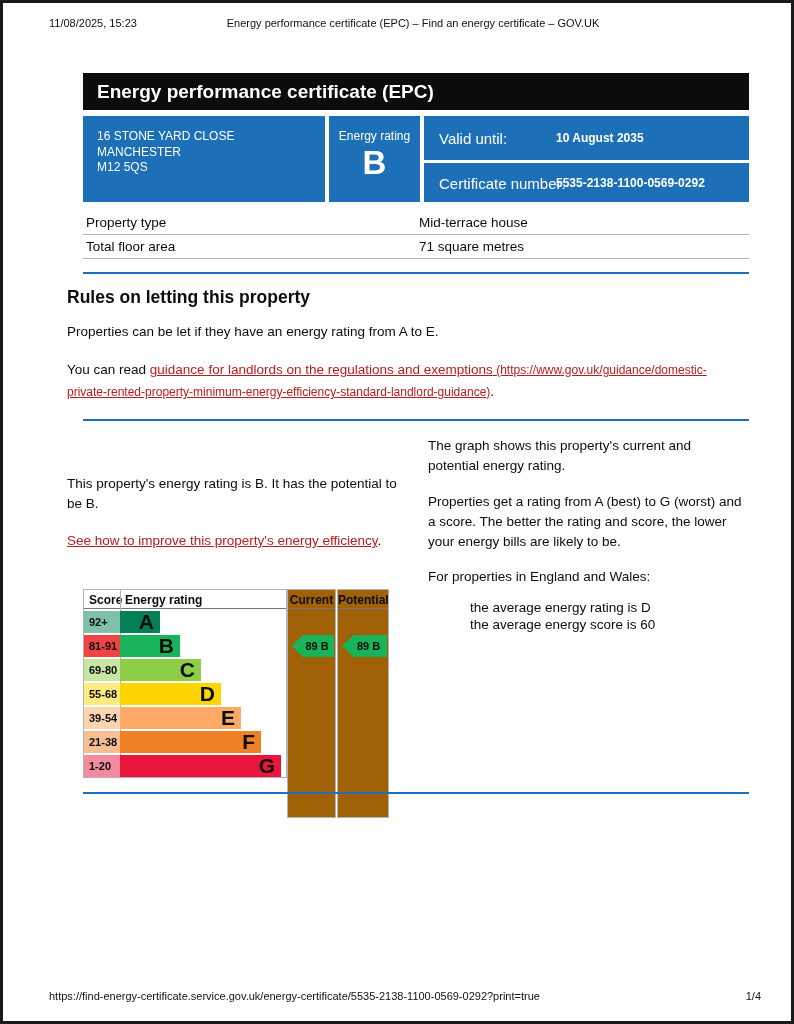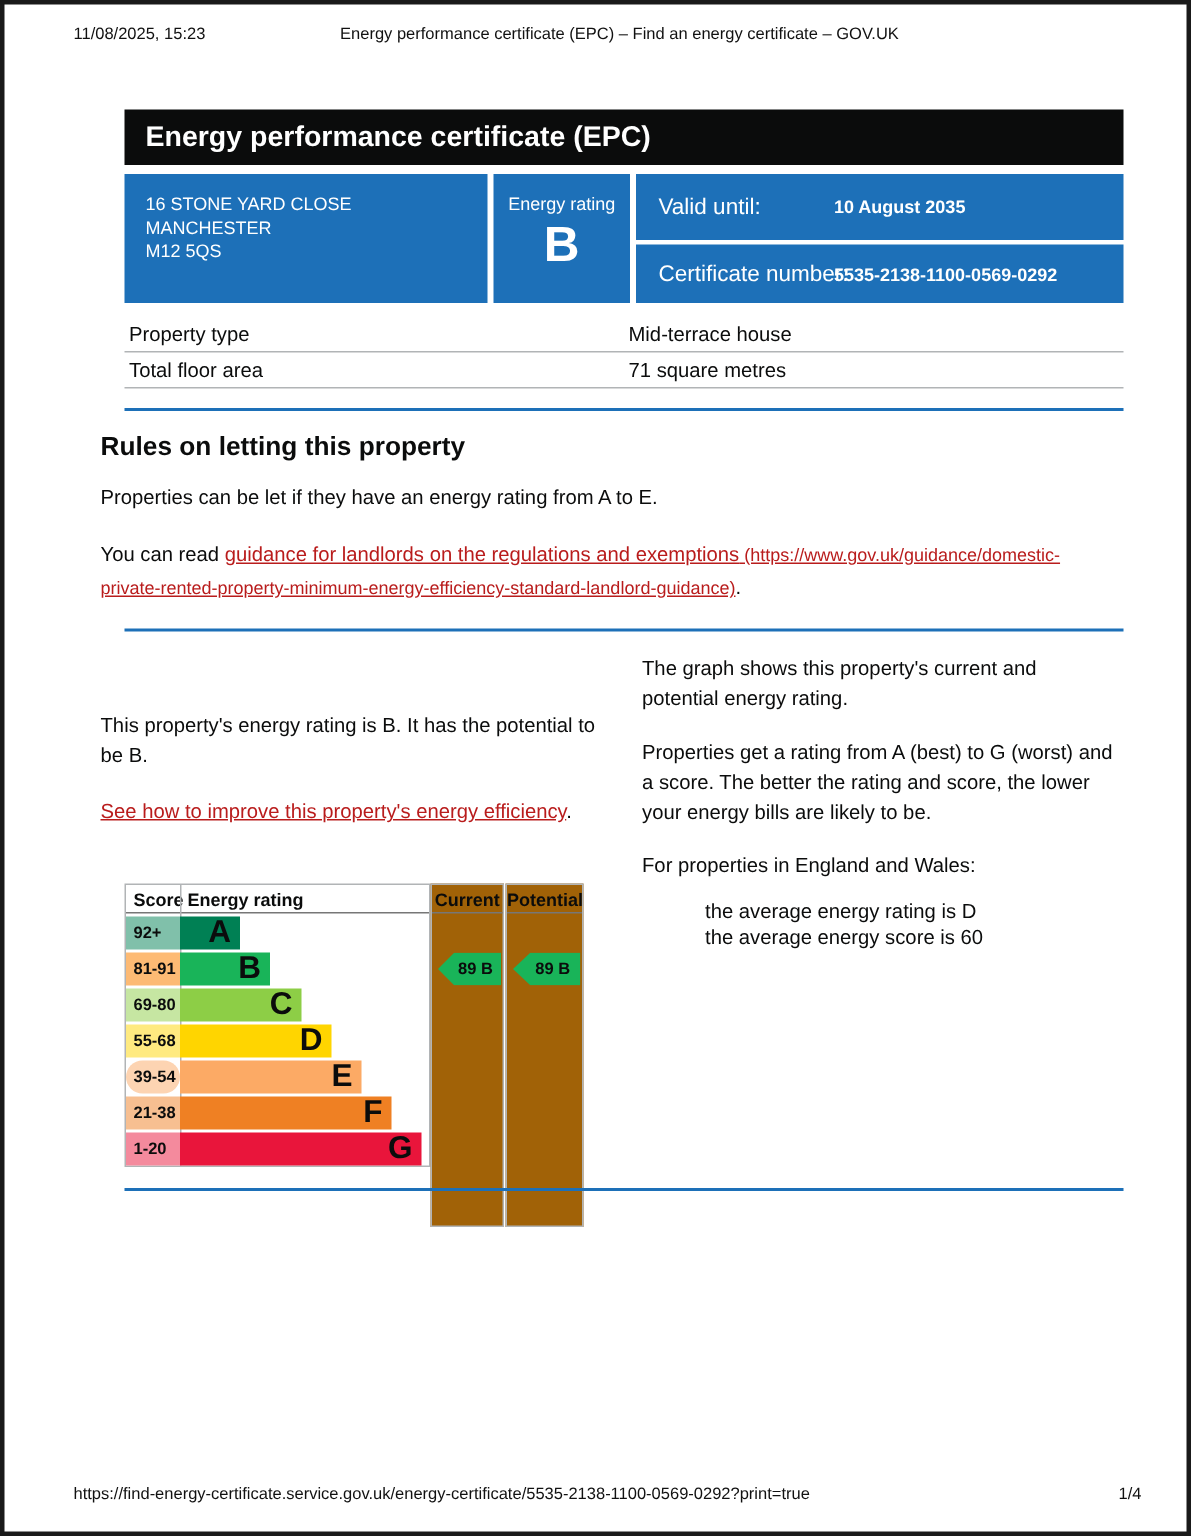--- a/index.html
+++ b/index.html
@@ -138,39 +138,39 @@
       </div>
       <div class="score-sep"></div>
       <div id="band-rows">
           <div class="band-row" style="top: 20px;">
     <div class="score-cell" style="background: rgb(128, 192, 170);">92+</div>
     <div class="band-bar" style="width: 40px; background: rgb(0, 128, 84);">
       <span class="band-letter">A</span>
     </div>
   </div>
           <div class="band-row" style="top: 44px;">
-    <div class="score-cell" style="background: #fdba74;">81-91</div>
+    <div class="score-cell" style="background: #ef4444;">81-91</div>
     <div class="band-bar" style="width: 60px; background: rgb(25, 180, 89);">
       <span class="band-letter">B</span>
     </div>
   </div>
           <div class="band-row" style="top: 68px; text-decoration: underline;">
     <div class="score-cell" style="background: rgb(198, 230, 162);">69-80</div>
     <div class="band-bar" style="width: 81px; background: rgb(141, 206, 70);">
       <span class="band-letter">C</span>
     </div>
   </div>
           <div class="band-row" style="top: 92px;">
     <div class="score-cell" style="background: rgb(255, 234, 128);">55-68</div>
     <div class="band-bar" style="width: 101px; background: rgb(255, 213, 0);">
       <span class="band-letter">D</span>
     </div>
   </div>
           <div class="band-row" style="top: 116px;">
-    <div class="score-cell" style="background: rgb(253, 212, 178); border-radius: 11px;">39-54</div>
+    <div class="score-cell" style="background: rgb(253, 212, 178);">39-54</div>
     <div class="band-bar" style="width: 121px; background: rgb(252, 170, 101);">
       <span class="band-letter">E</span>
     </div>
   </div>
           <div class="band-row" style="top: 140px;">
     <div class="score-cell" style="background: rgb(247, 191, 145);">21-38</div>
     <div class="band-bar" style="width: 141px; background: rgb(239, 128, 35);">
       <span class="band-letter">F</span>
     </div>
   </div>

